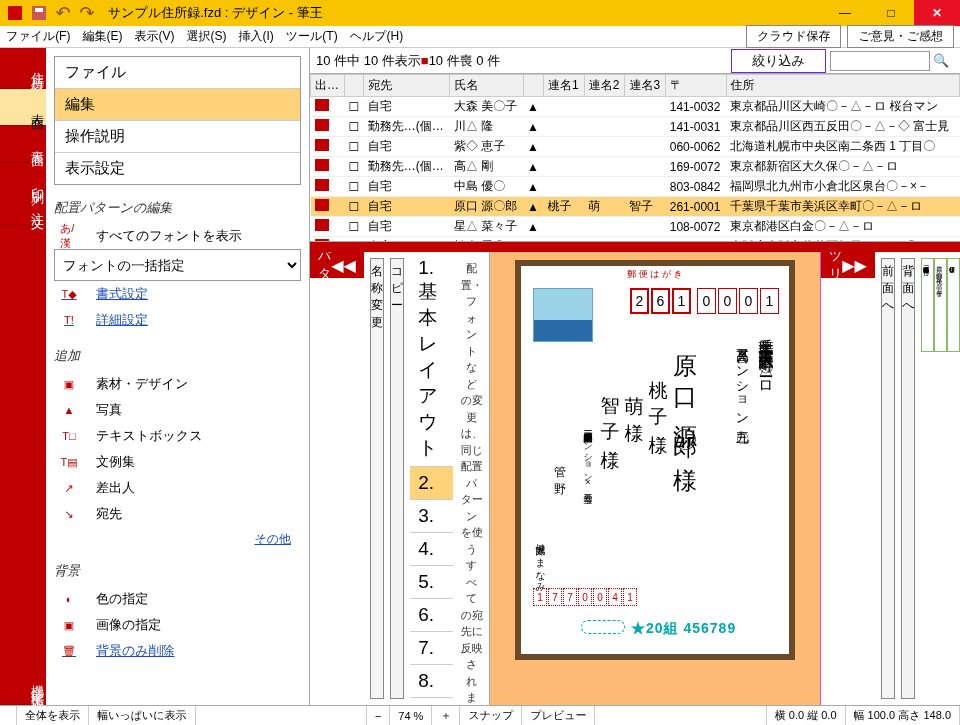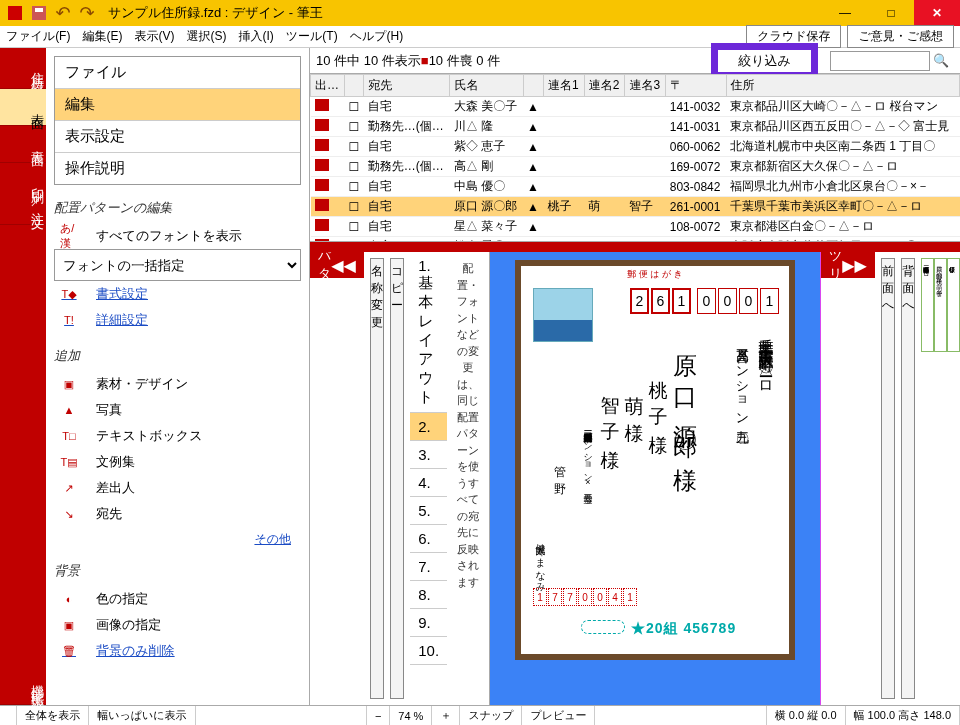--- a/index.html
+++ b/index.html
@@ -29,44 +29,44 @@
 .icrow { display:flex; align-items:center; padding:4px 0 4px 6px; font-size:13px; }
 .icrow .ic { width:18px; height:16px; margin-right:18px; display:flex; align-items:center; justify-content:center; color:#c00000; font-size:11px; }
 .fontsel { width:100%; height:32px; border:1px solid #999; padding:2px 4px; background:#fff; }
 .linkrow { color:#1a4bc4; text-decoration:underline; }
 .rightlink { text-align:right; padding:4px 10px 0 0; }
 .biglist .row:last-child { border-bottom:none; }
 
 .rightpane { flex:1; display:flex; flex-direction:column; }
 .listbar { height:26px; border-bottom:1px solid #aaa; display:flex; align-items:center; padding:0 6px; font-size:13px; }
 .listbar .spacer { flex:1; }
-.listbar .fbtn { border:7px solid #6d28d9; padding:2px 20px; margin-right:12px; }
+.listbar .fbtn { border:1px solid #6d28d9; padding:2px 20px; margin-right:4px; }
 .listbar .srch { width:100px; height:20px; border:1px solid #999; }
 
 .grid { height:168px; overflow:auto; border-bottom:1px solid #aaa; }
 table.dg { border-collapse:collapse; width:100%; font-size:12px; }
 table.dg th { background:#f0f0f0; border:1px solid #ccc; padding:2px 4px; text-align:left; font-weight:normal; white-space:nowrap; }
 table.dg td { border-bottom:1px solid #eee; padding:1px 4px; white-space:nowrap; }
 table.dg tr.sel td { background:#ffd37a; }
 .pi { width:14px; height:12px; background:#c00000; display:inline-block; }
 
 .split { height:10px; background:#c00000; }
 
 .design { flex:1; display:flex; background:#fff; overflow:hidden; }
 .dcol { display:flex; flex-direction:row; }
 .dhead { background:#c00000; color:#fff; height:26px; display:flex; align-items:center; padding:0 8px; font-size:13px; }
 .dhead .arr { margin-left:auto; font-size:16px; }
 .patcol { width:180px; border-right:1px solid #aaa; }
 .btnrow { display:flex; padding:6px 6px; gap:6px; }
 .sbtn { flex:1; border:1px solid #888; background:#f4f4f4; padding:4px 0; text-align:center; font-size:12px; }
-.patlist .prow { border-bottom:1px solid #ccc; padding:5px 8px; font-size:15px; }
+.patlist .prow { border-bottom:1px solid #ccc; padding:5px 8px; font-size:19px; }
 .patlist .prow.sel { background:#ffd37a; }
 .patnote { padding:8px 8px; font-size:11px; color:#333; line-height:1.5;text-align:center; }
 
-.pccol { flex:1; display:flex; align-items:flex-start; justify-content:center; padding:8px 0 0 0; background:#3b82f6; overflow:hidden; }
+.pccol { flex:1; display:flex; align-items:flex-start; justify-content:center; padding:8px 0 0 0; background:#fdba74; overflow:hidden; }
 .pcwrap { border:6px solid #6b4a2a; width:280px; height:400px; background:#fff; position:relative; padding:8px; }
 .pc-top { position:absolute; top:2px; left:0; right:0; text-align:center; color:#c00000; font-size:9px; }
 .zip { position:absolute; top:22px; right:10px; display:flex; gap:2px; }
 .zip .z { width:19px; height:26px; border:2px solid #c00000; color:#000; display:flex; align-items:center; justify-content:center; font-size:14px; }
 .zip .z.thin { border-width:1px; margin-left:4px; }
 .zip .z.thin ~ .z.thin { margin-left:0; }
 .sky { position:absolute; top:22px; left:12px; width:60px; height:54px; border:1px solid #6ab; background:linear-gradient(#9cd3e8 60%,#2a6aa8 60%); }
 .vt { writing-mode:vertical-rl; text-orientation:upright; position:absolute; }
 .addr1 { top:60px; right:14px; font-size:15px; letter-spacing:2px; }
 .addr2 { top:72px; right:38px; font-size:13px; letter-spacing:1px; }
@@ -134,22 +134,22 @@
     <div class="vtab active">表面</div>
     <div class="vtab">裏面</div>
     <div class="vtab">印刷／注文</div>
     <div class="vtab" style="margin-top:auto">機能拡張</div>
   </div>
 
   <div class="leftpanel">
     <div class="biglist">
       <div class="row">ファイル</div>
       <div class="row sel">編集</div>
+      <div class="row">操作説明</div>
       <div class="row">表示設定</div>
-      <div class="row">操作説明</div>
     </div>
 
     <div class="sect-hd">配置パターンの編集</div>
     <div class="icrow">
         <span class="ic">あ/漢</span>
         <span>すべてのフォントを表示</span>
       </div>
     <select class="fontsel"><option>フォントの一括指定</option></select>
     <div class="icrow linkrow">
         <span class="ic">T◆</span>

